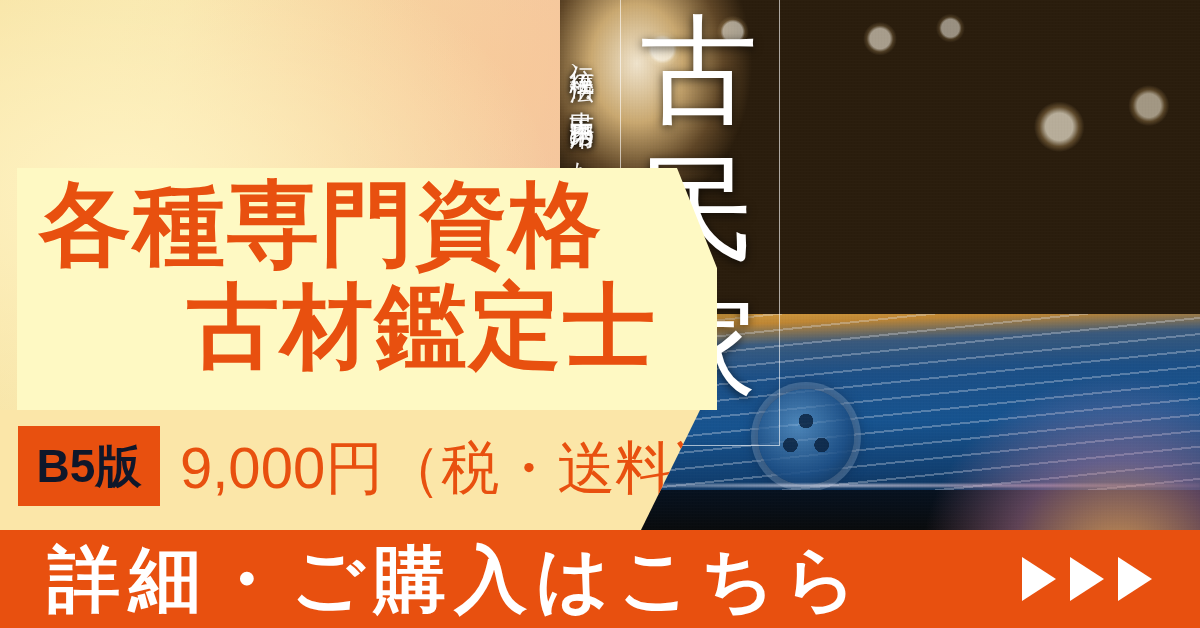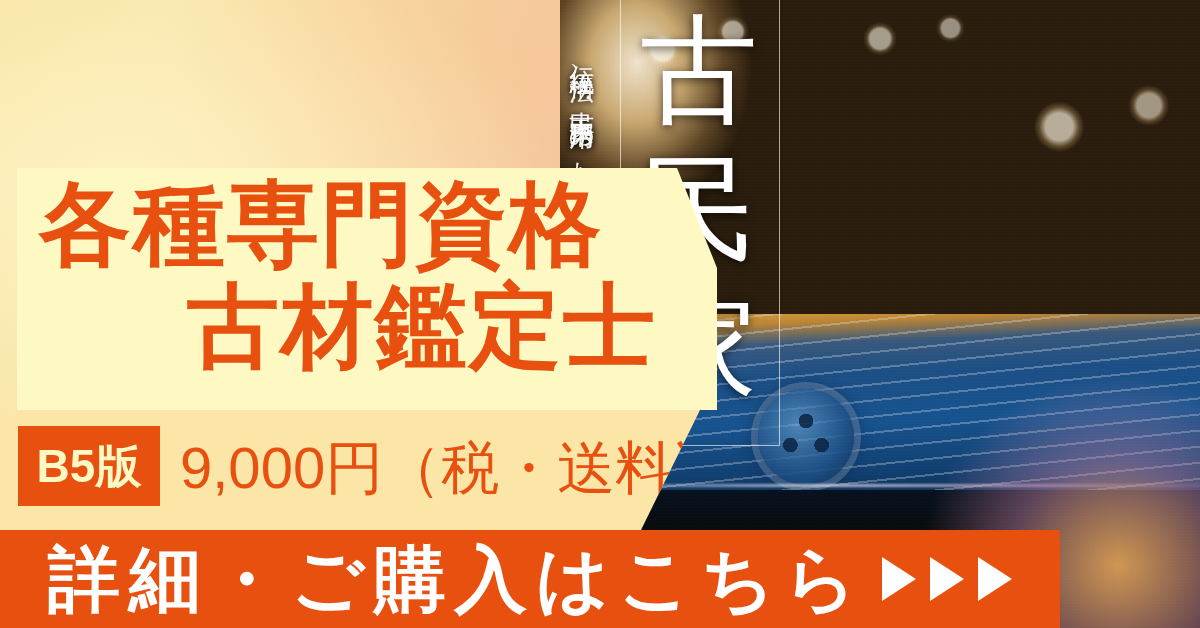--- a/index.html
+++ b/index.html
@@ -179,33 +179,33 @@
   .panel-price{
     position:absolute;left:0;top:410px;width:700px;height:122px;
     background:#fbe6a8;
     clip-path:polygon(0 0, 700px 0, 640px 100%, 0 100%);
   }
   .badge{
     position:absolute;left:18px;top:16px;width:142px;height:80px;
     background:#E8500F;display:flex;align-items:center;justify-content:center;
   }
   .badge-text{
-    color:#fef9c3;font-weight:700;font-size:46px;line-height:1;letter-spacing:0;
+    color:#0f172a;font-weight:700;font-size:46px;line-height:1;letter-spacing:0;
     font-family:"Liberation Sans","DejaVu Sans",sans-serif;
   }
   .price-text{
     position:absolute;left:180px;top:22px;
     color:#E8500F;font-size:58px;line-height:1.25;font-weight:400;
     font-family:"Liberation Sans","DejaVu Sans",sans-serif;
     letter-spacing:0;white-space:nowrap;
   }
 
   
   .cta{
-    position:absolute;left:0;bottom:0;width:1060px;height:98px;
+    position:absolute;left:0;bottom:0;width:1200px;height:98px;
     background:#E8500F;display:flex;align-items:center;
   }
   .cta-text{
     position:absolute;left:48px;top:50%;transform:translateY(-50%);
     color:#fff;font-weight:700;font-size:72px;line-height:1;
     font-family:"Liberation Sans","DejaVu Sans",sans-serif;
     letter-spacing:9px;white-space:nowrap;
   }
   .cta-arrows{
     position:absolute;right:48px;top:50%;transform:translateY(-50%);

